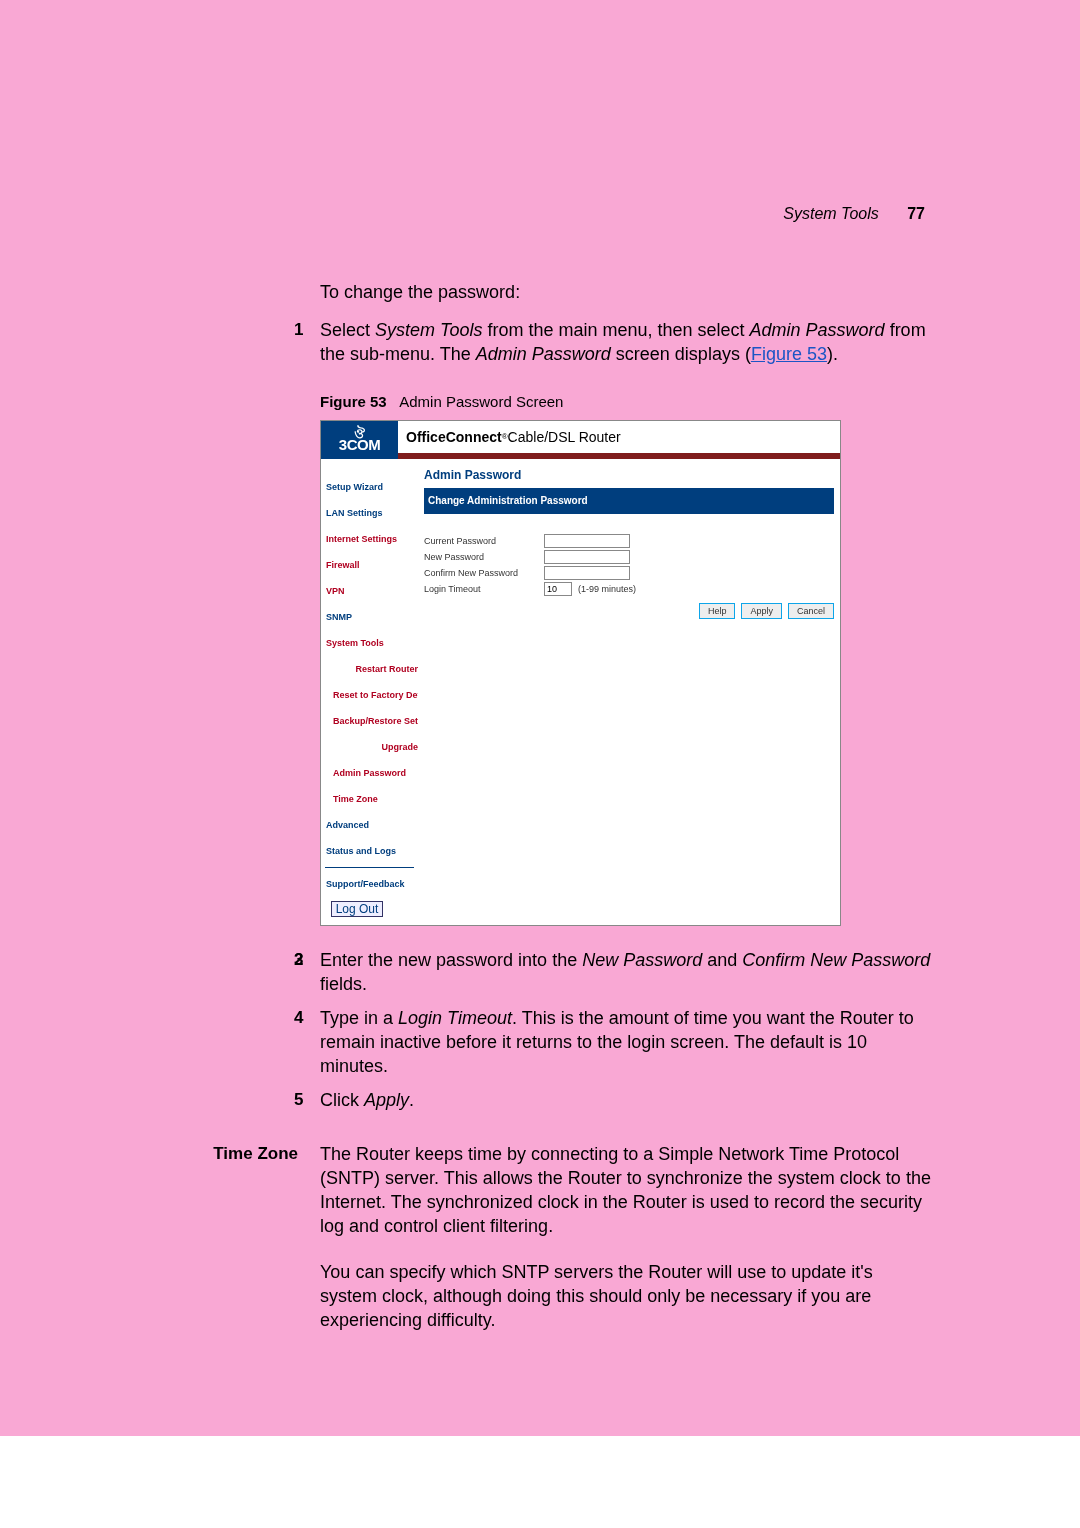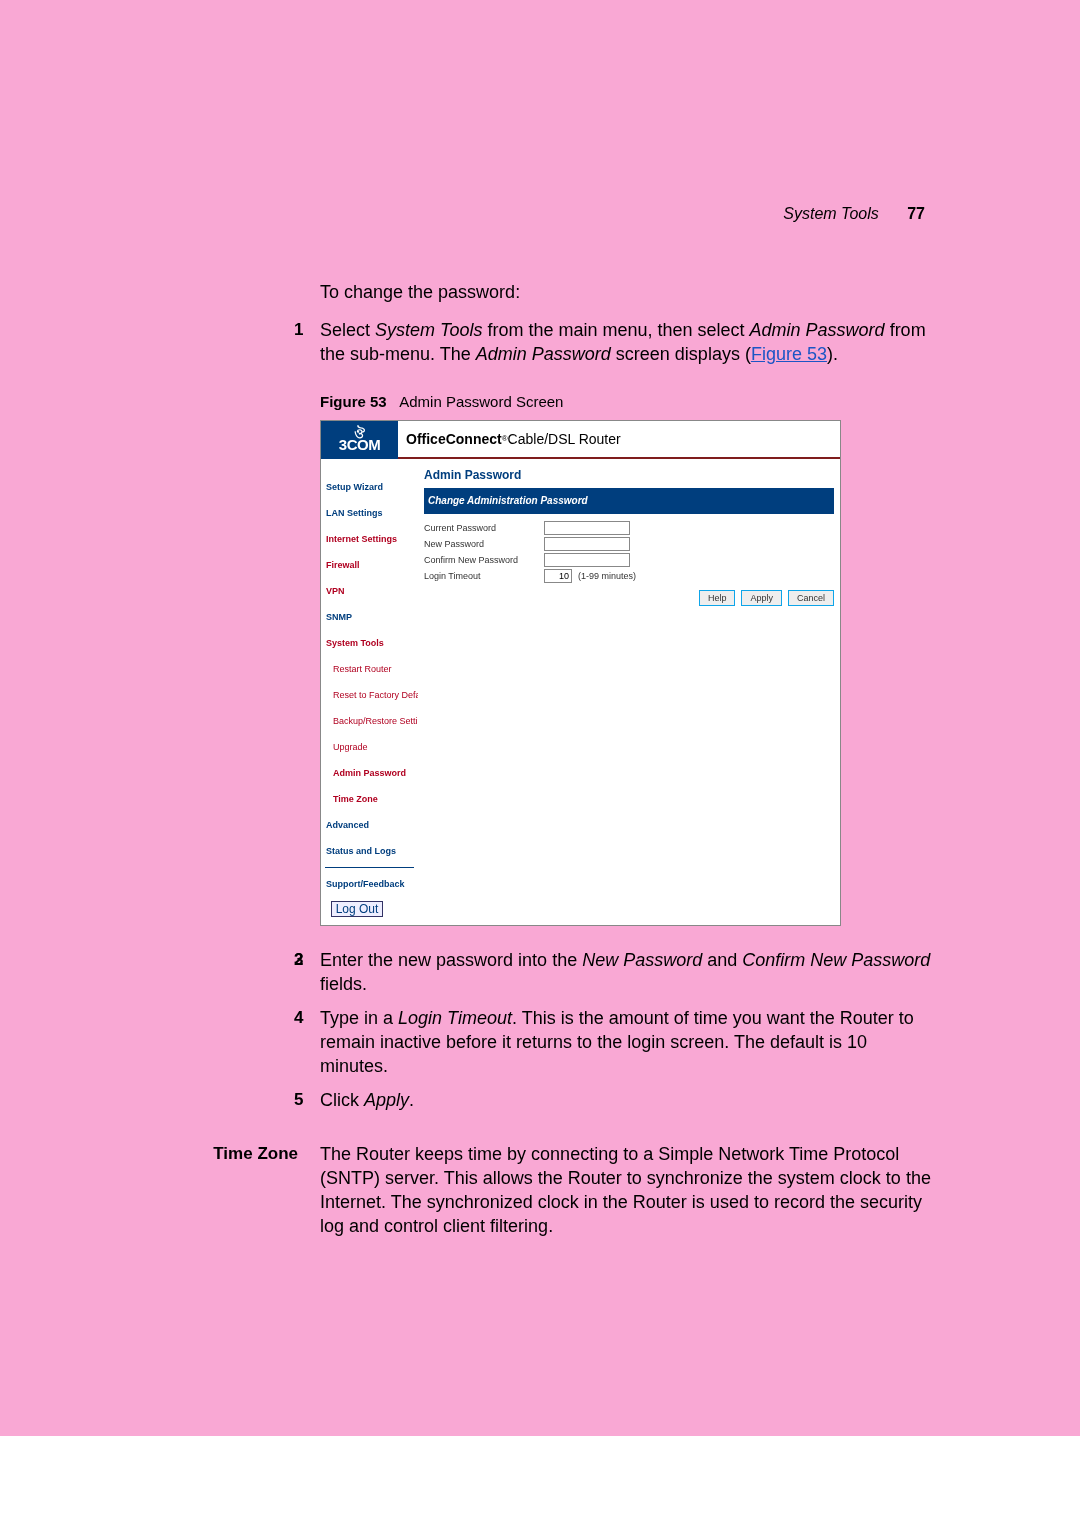--- a/index.html
+++ b/index.html
@@ -84,40 +84,40 @@
   }
   .fig-logo .swirl { font-size: 13px; line-height: 9px; }
   .fig-logo .brand { font-size: 15px; line-height: 14px; letter-spacing: -0.5px; }
   .fig-title {
     flex: 1;
     background: #fff;
     display: flex;
     align-items: center;
     padding-left: 8px;
     font-size: 14px;
-    border-bottom: 2px solid #7f1d1d;
+    border-bottom: 6px solid #7f1d1d;
   }
   .fig-title .bold { font-weight: bold; }
   .fig-title .reg { font-size: 8px; vertical-align: super; }
   .fig-lower { display: flex; }
   .fig-nav {
     width: 97px;
     background: #fff;
     font-size: 9px;
     color: #003e7e;
     padding: 15px 0 6px 0;
   }
   .fig-nav .item {
     padding: 1px 0 1px 5px;
     font-weight: bold;
     color: #003e7e;
     white-space: nowrap;
     overflow: hidden;
   }
-  .fig-nav .sub  { padding-left: 12px; font-weight: normal; }
+  .fig-nav .sub  { padding-left: 12px; font-weight: bold; text-align: right; }
   .fig-nav .sub2 { padding-left: 12px; font-weight: bold; }
   .fig-nav .red  { color: #b00020; }
   .fig-nav .sep  { border-top: 1px solid #003e7e; margin: 3px 4px; }
   .fig-nav .logout {
     margin: 4px 0 2px 10px;
     width: 50px;
     height: 14px;
     border: 1px solid #336; 
     background: #eef;
     font-size: 12px;
@@ -136,22 +136,21 @@
     font-weight: bold;
     font-size: 12px;
     margin-bottom: 1px;
   }
   .fig-main .bar {
     background: #003e7e;
     color: #fff;
     font-weight: bold;
     font-size: 10px;
     padding: 1px 4px;
-    margin-bottom: 6px;
-    font-style: italic;
+    margin-bottom: 19px;
   }
   .fig-main .note {
     color: #b00020;
     font-size: 9px;
     line-height: 11px;
     margin-bottom: 4px;
   }
   .fig-main .row {
     display: flex;
     align-items: center;
@@ -161,21 +160,21 @@
   .fig-main .row .lbl { width: 120px; color: #333; }
   .fig-main .row input[type="text"],
   .fig-main .row input[type="password"] {
     height: 12px;
     border: 1px solid #888;
     background: #fff;
     font-size: 9px;
     padding: 0 2px;
   }
   .fig-main .row .w80 { width: 80px; }
-  .fig-main .row .w22 { width: 22px; text-align: right; }
+  .fig-main .row .w22 { width: 22px; }
   .fig-main .row .hint { margin-left: 6px; color: #333; }
   .fig-main .btns {
     margin-top: 6px;
     display: flex;
     justify-content: flex-end;
     gap: 6px;
   }
   .fig-main .btns button {
     font-size: 9px;
     height: 16px;
@@ -319,17 +318,18 @@
         <span>
           <span>Click </span><span class="italic">Apply</span><span>.</span>
         </span>
       </li>
     </ol>
 
     <div class="section2">
       <div class="side-label">Time Zone</div>
       <div class="side-body">
         <p>The Router keeps time by connecting to a Simple Network Time Protocol (SNTP) server. This allows the Router to synchronize the system clock to the Internet. The synchronized clock in the Router is used to record the security log and control client filtering.</p>
+        <p>You can specify which SNTP servers the Router will use to update it's system clock, although doing this should only be necessary if you are experiencing difficulty.</p>
       </div>
     </div>
 
   </div>
 </div>
 
 </body></html>

